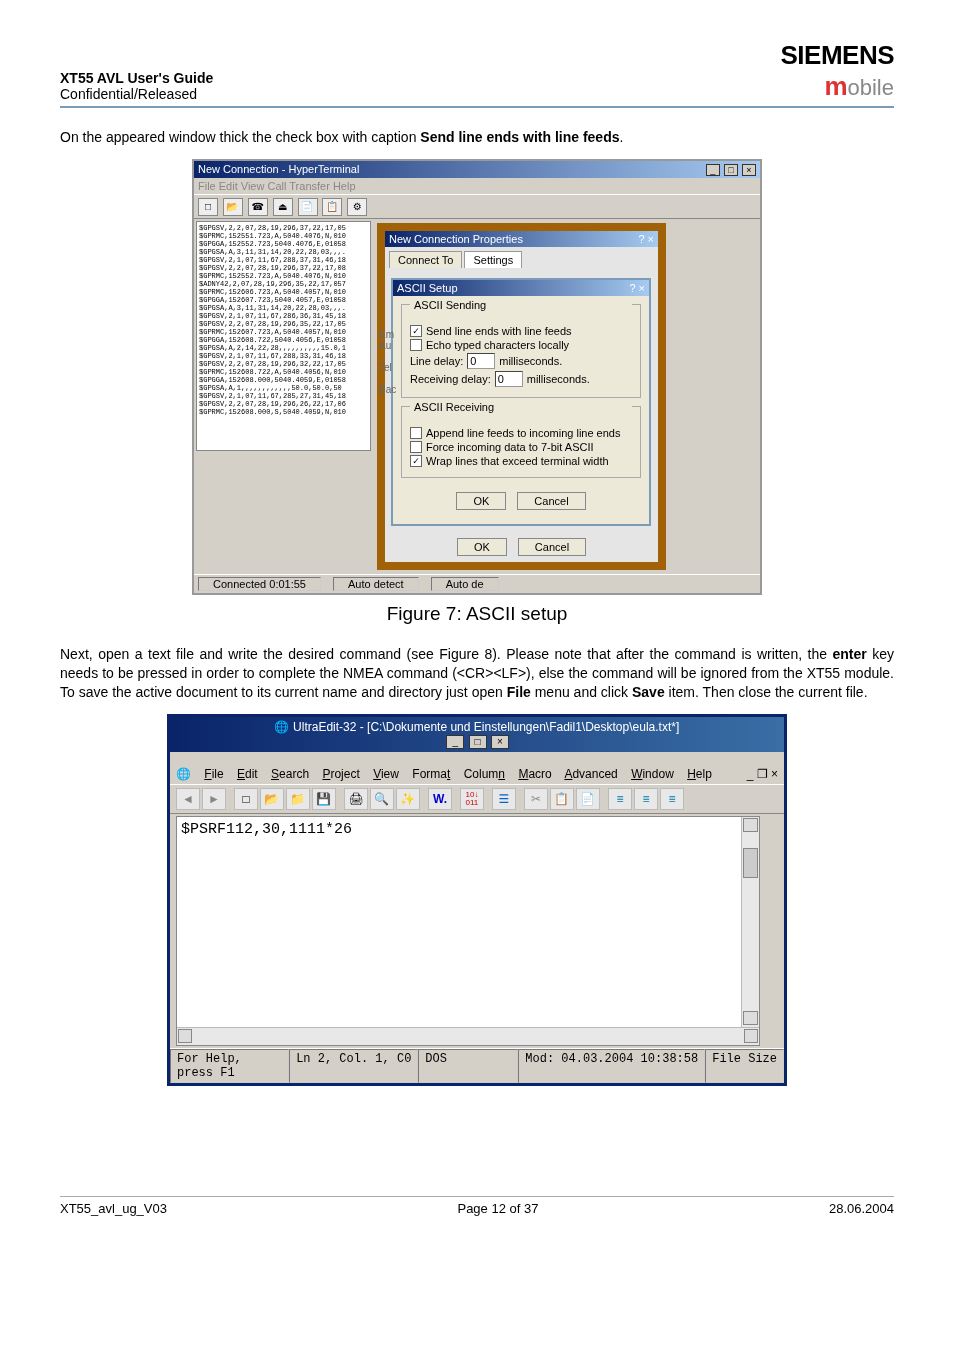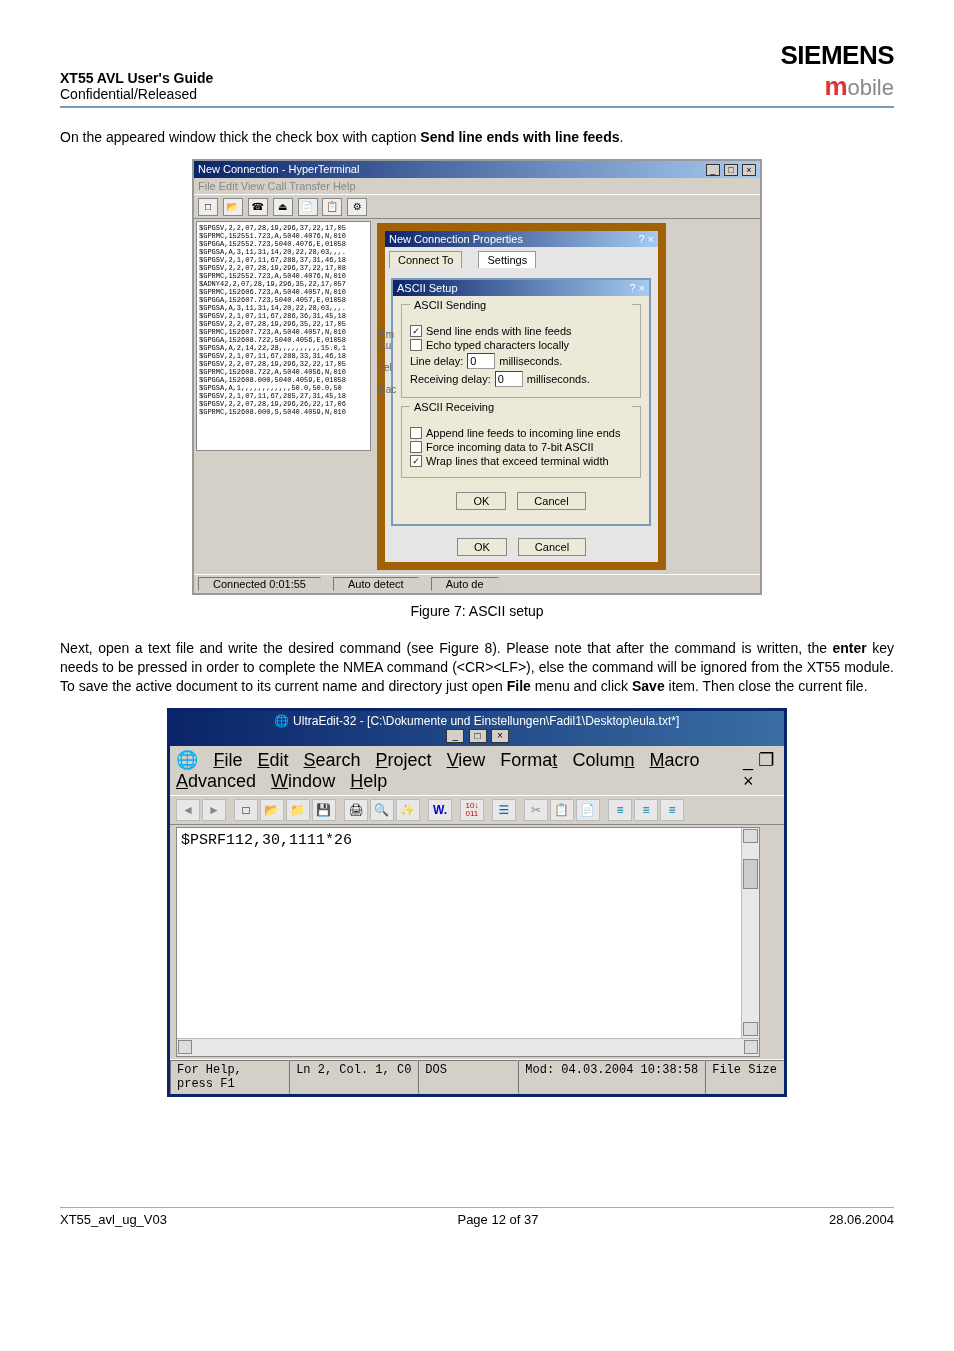--- a/index.html
+++ b/index.html
@@ -23,21 +23,21 @@
     margin-bottom: 20px;
   }
   .header-left { font-size: 14px; }
   .header-left .title { font-weight: bold; }
   .header-right { text-align: right; }
   .siemens { font-weight: 900; font-size: 26px; letter-spacing: -0.5px; color: #000; }
   .mobile { font-size: 22px; color: #888; }
   .mobile .m { color: #d33; font-weight: bold; font-size: 26px; }
   .content p { margin-bottom: 12px; line-height: 1.35; text-align: justify; }
   .figure { text-align: center; margin: 12px 0 20px 0; }
-  .figure-caption { font-size: 14px; margin-top: 8px; }
+  .figure-caption { font-size: 19px; margin-top: 8px; }
   .hyperterm {
     display: inline-block;
     border: 2px solid #999;
     background: #d4d0c8;
     width: 570px;
     text-align: left;
   }
   .ht-titlebar {
     background: linear-gradient(to right, #0a246a, #a6caf0);
     color: #fff;
@@ -75,21 +75,21 @@
     border: 8px solid #a16207;
     background: #e5e5e5;
     width: 289px;
     font-size: 11px;
   }
   .prop-titlebar {
     background: linear-gradient(to right, #0a246a, #a6caf0);
     color: #fff; padding: 2px 4px;
     display:flex; justify-content: space-between;
   }
-  .prop-tabs { padding: 4px 4px 0 4px; display:flex; gap:16px;}
+  .prop-tabs { padding: 4px 4px 0 4px; display:flex; gap:2px;}
   .prop-tabs span { background:#ece9d8; border:1px solid #999; border-bottom:none; padding:2px 8px; font-size:11px; }
   .prop-body { padding: 6px; }
   .ascii-dialog {
     border: 2px solid #7b9cb8;
     background: #ece9d8;
     width: 260px;
     font-size: 11px;
     margin-top: 4px;
   }
   .ascii-titlebar {
@@ -121,25 +121,26 @@
     font-size:12px;
     padding:3px 6px;
     display:flex;
     justify-content:space-between;
     align-items:center;
     flex-direction:column;
   }
   .ue-titlebar .winbtns span{ display:inline-block; width:18px; height:14px; background:#d4d0c8; border:1px solid #333; margin-left:1px; font-size:10px; line-height:12px; text-align:center; color:#000;}
   .ue-menubar {
     background:#d4d0c8;
-    font-size:18px;
+    font-size:12px;
     padding:3px 6px;
     display:flex;
     justify-content:space-between;
     align-items:center;
+    margin-top:12px;
   }
   .ue-menubar .menus span{ margin-right:10px; }
   .ue-menubar .menus span u{ text-decoration: underline; }
   .ue-toolbar {
     background:#d4d0c8;
     padding:3px 6px;
     border-top:1px solid #fff;
     border-bottom:1px solid #888;
     display:flex;
     align-items:center;

